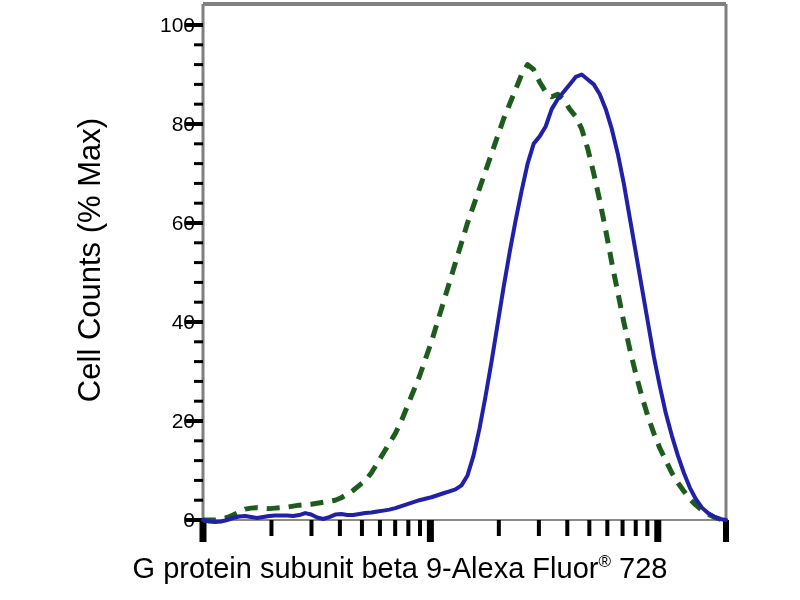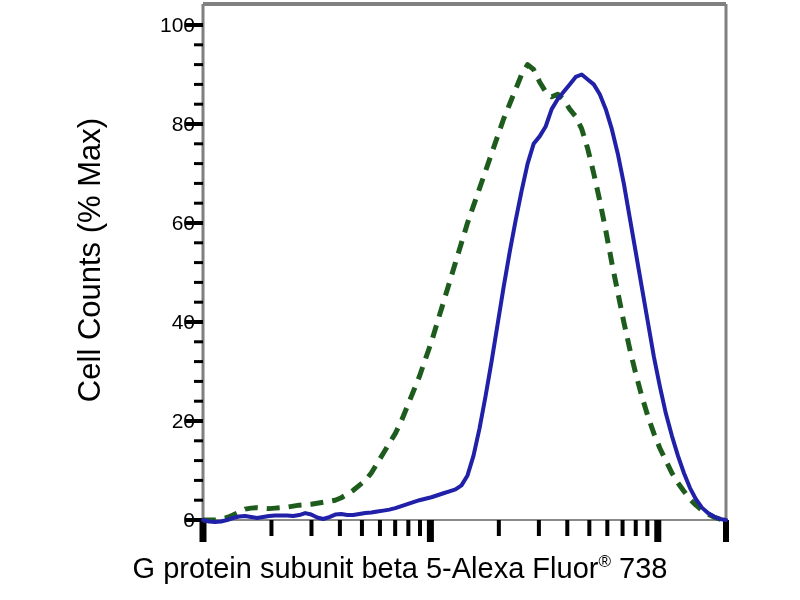--- a/index.html
+++ b/index.html
@@ -155,16 +155,16 @@
         <line x1="657.7826086956522" y1="520" x2="657.7826086956522" y2="542" stroke="#000" stroke-width="7"></line>
         <line x1="726" y1="520" x2="726" y2="542" stroke="#000" stroke-width="6"></line>
       </g>
     <g id="series-group">
         <path d="M203.00,520.00 L209.01,520.00 L215.02,520.00 L221.03,519.01 L227.05,517.52 L233.06,515.05 L239.07,512.08 L245.08,509.11 L251.09,508.12 L257.10,507.63 L263.11,508.12 L269.13,508.62 L275.14,508.12 L281.15,507.63 L287.16,507.13 L293.17,506.14 L299.18,505.15 L305.20,504.65 L311.21,504.16 L317.22,503.17 L323.23,502.18 L329.24,501.19 L335.25,500.20 L341.26,497.73 L347.28,494.26 L353.29,490.30 L359.30,485.35 L365.31,480.40 L371.32,472.98 L377.33,463.07 L383.34,453.18 L389.36,443.27 L395.37,433.38 L401.38,421.00 L407.39,406.15 L413.40,391.30 L419.41,376.45 L425.43,359.13 L431.44,341.80 L437.45,322.00 L443.46,302.20 L449.47,282.40 L455.48,262.60 L461.49,242.80 L467.51,223.00 L473.52,205.68 L479.53,188.35 L485.54,171.03 L491.55,153.70 L497.56,136.38 L503.57,119.05 L509.59,104.20 L515.60,89.35 L521.61,74.50 L527.62,64.60 L533.63,69.55 L539.64,81.93 L545.66,91.82 L551.67,96.78 L557.68,94.30 L563.69,99.25 L569.70,109.15 L575.71,116.58 L581.72,128.95 L587.74,148.75 L593.75,173.50 L599.76,200.72 L605.77,230.43 L611.78,262.60 L617.79,292.30 L623.80,322.00 L629.82,349.23 L635.83,373.98 L641.84,396.25 L647.85,416.05 L653.86,433.38 L659.87,448.23 L665.89,460.60 L671.90,472.98 L677.91,482.88 L683.92,491.29 L689.93,499.21 L695.94,505.15 L701.95,510.10 L707.97,514.06 L713.98,517.03 L719.99,519.01 L726.00,520.00" fill="none" stroke="#1d5c1d" stroke-width="5" stroke-linejoin="round" stroke-linecap="butt" stroke-dasharray="13 9"></path>
         <path d="M203.00,520.00 L209.01,521.49 L215.02,521.98 L221.03,521.49 L227.05,520.00 L233.06,518.02 L239.07,516.53 L245.08,516.04 L251.09,517.03 L257.10,518.02 L263.11,517.03 L269.13,516.04 L275.14,515.54 L281.15,515.54 L287.16,515.54 L293.17,516.04 L299.18,515.05 L305.20,513.07 L311.21,514.55 L317.22,517.52 L323.23,519.01 L329.24,517.03 L335.25,514.55 L341.26,514.06 L347.28,515.05 L353.29,515.05 L359.30,514.06 L365.31,513.07 L371.32,512.58 L377.33,511.58 L383.34,510.60 L389.36,509.61 L395.37,508.12 L401.38,506.14 L407.39,504.16 L413.40,502.18 L419.41,500.20 L425.43,498.72 L431.44,497.23 L437.45,495.25 L443.46,493.27 L449.47,491.29 L455.48,489.31 L461.49,485.35 L467.51,475.45 L473.52,455.65 L479.53,428.43 L485.54,396.25 L491.55,361.60 L497.56,324.48 L503.57,287.35 L509.59,252.70 L515.60,220.53 L521.61,190.82 L527.62,163.60 L533.63,143.80 L539.64,136.38 L545.66,126.47 L551.67,109.15 L557.68,99.25 L563.69,91.82 L569.70,84.40 L575.71,76.97 L581.72,74.50 L587.74,79.45 L593.75,84.40 L599.76,94.30 L605.77,109.15 L611.78,128.95 L617.79,153.70 L623.80,183.40 L629.82,218.05 L635.83,252.70 L641.84,287.35 L647.85,322.00 L653.86,356.65 L659.87,386.35 L665.89,413.57 L671.90,435.85 L677.91,455.65 L683.92,472.98 L689.93,487.82 L695.94,499.21 L701.95,507.63 L707.97,513.07 L713.98,516.53 L719.99,519.01 L726.00,520.00" fill="none" stroke="#2020a8" stroke-width="4" stroke-linejoin="round" stroke-linecap="round"></path>
       </g>
   </svg>
 
   <div id="x-axis-caption">
-    <span>G protein subunit beta 5-Alexa Fluor</span><sup>®</sup><span> 738</span>
+    <span>G protein subunit beta 9-Alexa Fluor</span><sup>®</sup><span> 728</span>
   </div>
 
 </div>
 
 </body></html>

